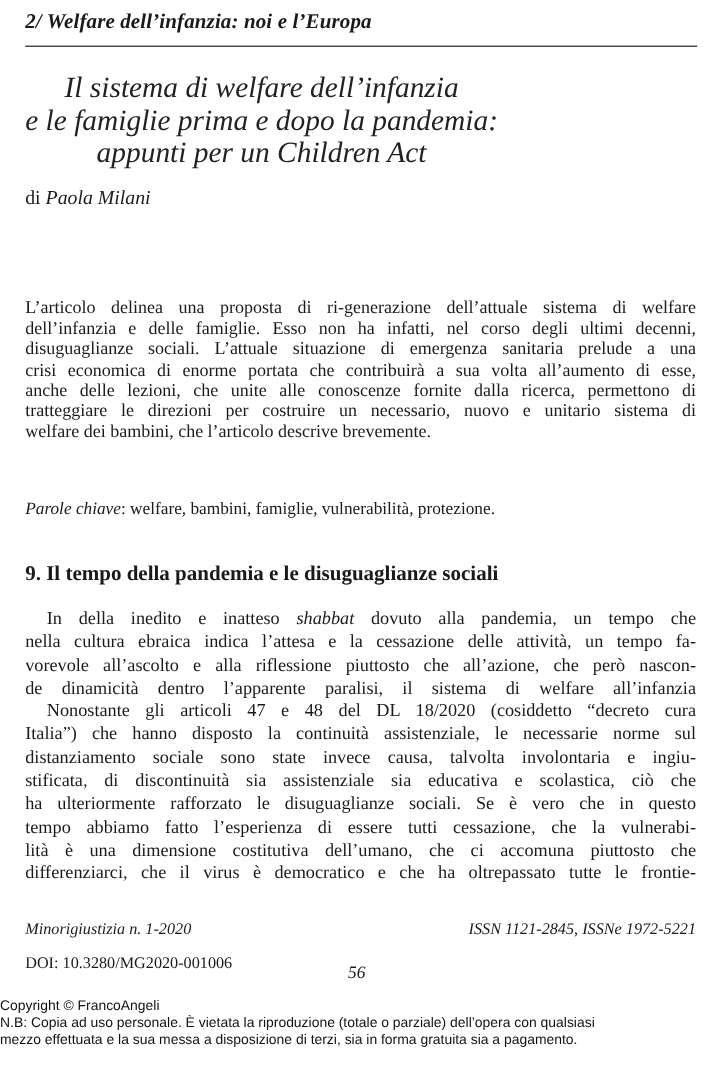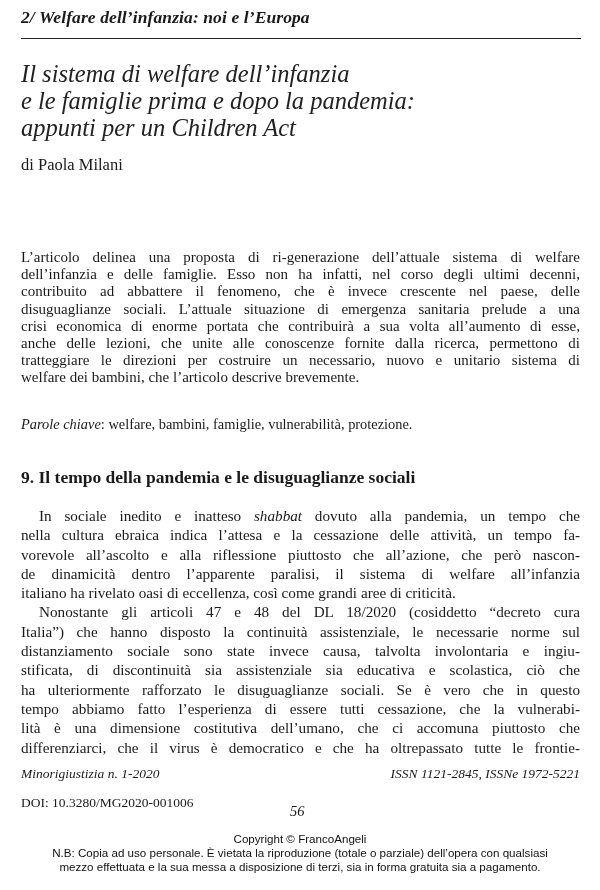--- a/index.html
+++ b/index.html
@@ -1,39 +1,39 @@
 <!DOCTYPE html>
 <html><head>
 <meta charset="utf-8">
 <style>
   html, body { margin: 0; padding: 0; background: #ffffff; }
   body { width: 600px; height: 890px; position: relative; overflow: hidden; color: #1a1a1a; font-family: "Liberation Serif", "DejaVu Serif", serif; }
   .abs { position: absolute; }
   .section-header { left: 21px; top: 7px; font-size: 17.5px; font-weight: bold; font-style: italic; letter-spacing: 0.1px; white-space: nowrap; }
   .header-rule { left: 21px; top: 38px; width: 560px; height: 0; border-top: 1.3px solid #222; }
   .title { left: 21px; top: 60px; font-size: 24.5px; font-style: italic; line-height: 27px; color: #222; }
-  .title div { white-space: nowrap; }
+  .title div { white-space: nowrap; text-align: center; }
   .author { left: 21px; top: 155px; font-size: 16.5px; white-space: nowrap; }
-  .author .name { }
+  .author .name { font-style: italic; }
   .abstract { left: 21px; top: 249px; width: 559px; font-size: 15px; line-height: 17.2px; text-align: justify; }
   .abstract div { text-align-last: justify; white-space: nowrap; }
   .abstract div.last { text-align-last: left; }
   .keywords { left: 21px; top: 416px; font-size: 14.4px; white-space: nowrap; }
   .keywords .kw-label { font-style: italic; }
   .section-title { left: 21px; top: 467px; font-size: 17.5px; font-weight: bold; white-space: nowrap; }
   .body { left: 21px; top: 506px; width: 559px; font-size: 15.2px; line-height: 19.3px; }
   .body div { text-align: justify; text-align-last: justify; white-space: nowrap; }
   .body div.last { text-align-last: left; }
   .body div.indent { padding-left: 18px; }
   .body em { font-style: italic; }
   .footer-journal { left: 21px; top: 766px; font-size: 13.5px; font-style: italic; white-space: nowrap; }
   .footer-issn { right: 20px; top: 766px; font-size: 13.5px; font-style: italic; white-space: nowrap; }
   .footer-doi { left: 21px; top: 795px; font-size: 13.5px; white-space: nowrap; text-align: center; }
   .page-number { left: 290px; top: 803px; font-size: 14.5px; font-style: italic; }
-  .copyright { left: 0; width: 600px; top: 832px; font-family: "Liberation Sans", "DejaVu Sans", sans-serif; font-size: 11.6px; line-height: 14px; text-align: center; color: #111; }
+  .copyright { left: 0; width: 600px; top: 832px; font-family: "Liberation Sans", "DejaVu Sans", sans-serif; font-size: 11.6px; line-height: 14px; color: #111; }
 </style>
 </head>
 <body>
 
 <div class="abs section-header">2/ Welfare dell’infanzia: noi e l’Europa</div>
 <div class="abs header-rule"></div>
 
 <div class="abs title">
   <div>Il sistema di welfare dell’infanzia</div>
   <div>e le famiglie prima e dopo la pandemia:</div>
@@ -41,40 +41,38 @@
 </div>
 
 <div class="abs author">
   <span>di</span>
   <span class="name">Paola Milani</span>
 </div>
 
 <div class="abs abstract">
   <div>L’articolo delinea una proposta di ri-generazione dell’attuale sistema di welfare</div>
   <div>dell’infanzia e delle famiglie. Esso non ha infatti, nel corso degli ultimi decenni,</div>
-  <div>contribuito ad abbattere il fenomeno, che è invece crescente nel paese, delle</div>
   <div>disuguaglianze sociali. L’attuale situazione di emergenza sanitaria prelude a una</div>
   <div>crisi economica di enorme portata che contribuirà a sua volta all’aumento di esse,</div>
   <div>anche delle lezioni, che unite alle conoscenze fornite dalla ricerca, permettono di</div>
   <div>tratteggiare le direzioni per costruire un necessario, nuovo e unitario sistema di</div>
   <div class="last">welfare dei bambini, che l’articolo descrive brevemente.</div>
 </div>
 
 <div class="abs keywords">
   <span class="kw-label">Parole chiave</span><span>: welfare, bambini, famiglie, vulnerabilità, protezione.</span>
 </div>
 
 <div class="abs section-title">9. Il tempo della pandemia e le disuguaglianze sociali</div>
 
 <div class="abs body">
-  <div class="indent"><span>In sociale inedito e inatteso </span><em>shabbat</em><span> dovuto alla pandemia, un tempo che</span></div>
+  <div class="indent"><span>In della inedito e inatteso </span><em>shabbat</em><span> dovuto alla pandemia, un tempo che</span></div>
   <div>nella cultura ebraica indica l’attesa e la cessazione delle attività, un tempo fa-</div>
   <div>vorevole all’ascolto e alla riflessione piuttosto che all’azione, che però nascon-</div>
   <div>de dinamicità dentro l’apparente paralisi, il sistema di welfare all’infanzia</div>
-  <div class="last">italiano ha rivelato oasi di eccellenza, così come grandi aree di criticità.</div>
   <div class="indent">Nonostante gli articoli 47 e 48 del DL 18/2020 (cosiddetto “decreto cura</div>
   <div>Italia”) che hanno disposto la continuità assistenziale, le necessarie norme sul</div>
   <div>distanziamento sociale sono state invece causa, talvolta involontaria e ingiu-</div>
   <div>stificata, di discontinuità sia assistenziale sia educativa e scolastica, ciò che</div>
   <div>ha ulteriormente rafforzato le disuguaglianze sociali. Se è vero che in questo</div>
   <div>tempo abbiamo fatto l’esperienza di essere tutti cessazione, che la vulnerabi-</div>
   <div>lità è una dimensione costitutiva dell’umano, che ci accomuna piuttosto che</div>
   <div>differenziarci, che il virus è democratico e che ha oltrepassato tutte le frontie-</div>
 </div>
 

